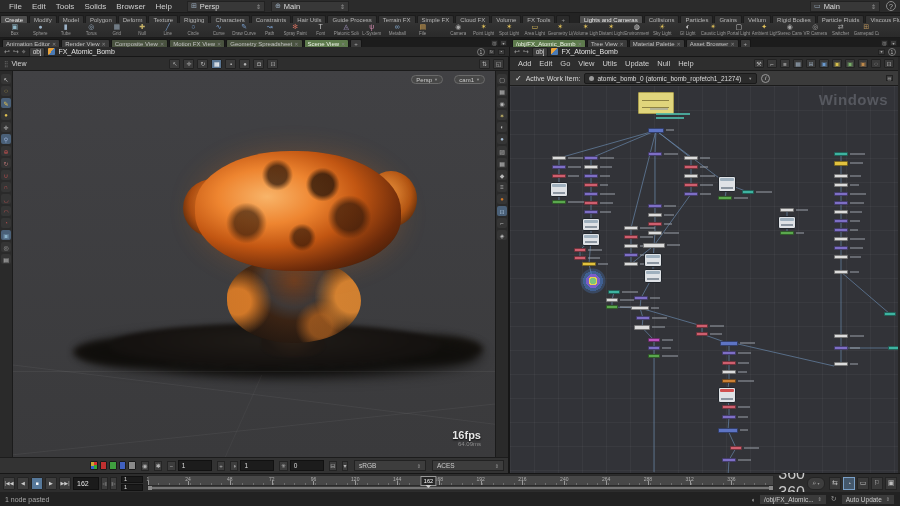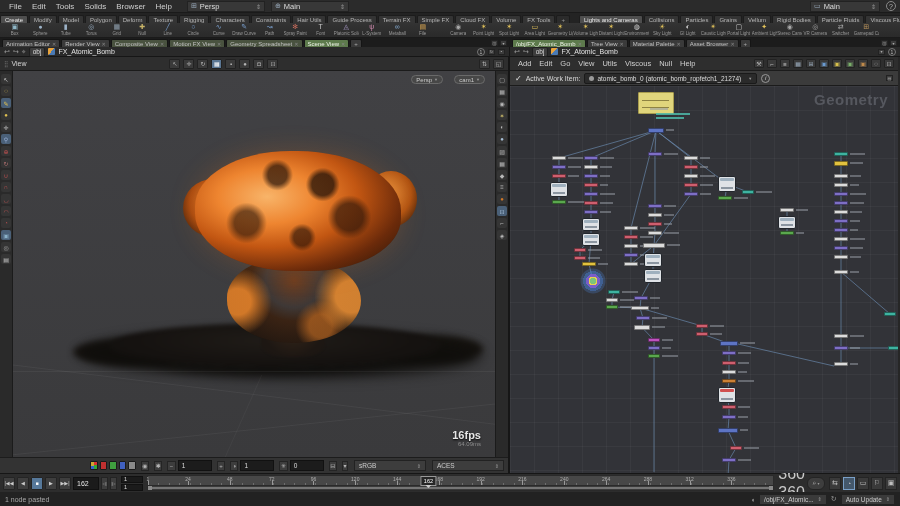--- a/index.html
+++ b/index.html
@@ -575,21 +575,21 @@
     </div>
 
     <div id="right-pane">
       <div class="net-menus">
         <span id="net-menu-items" style="display:flex">
             <span class="menu-item">Add</span>
             <span class="menu-item">Edit</span>
             <span class="menu-item">Go</span>
             <span class="menu-item">View</span>
             <span class="menu-item">Utils</span>
-            <span class="menu-item">Viscous</span>
+            <span class="menu-item">Update</span>
             <span class="menu-item">Null</span>
             <span class="menu-item">Help</span>
           </span>
         <span class="nm-icons" id="net-menu-icons">
             <span class="nm-ic" style="color: rgb(184, 184, 184);">⚒</span>
             <span class="nm-ic" style="color: rgb(184, 184, 184);">⌐</span>
             <span class="nm-ic" style="color: rgb(136, 136, 136);">■</span>
             <span class="nm-ic" style="color: rgb(153, 170, 187);">▦</span>
             <span class="nm-ic" style="color: rgb(153, 170, 187);">⊞</span>
             <span class="nm-ic" style="color: rgb(106, 154, 208);">▣</span>
@@ -605,21 +605,21 @@
         <span class="wi-label">Active Work Item:</span>
         <span class="wi-value">
           <span class="wi-dot"></span>
           <span>atomic_bomb_0 (atomic_bomb_ropfetch1_21274)</span>
           <span class="wi-dn">▼</span>
         </span>
         <span class="info-circ">i</span>
         <span class="wi-end mini-ic">▤</span>
       </div>
       <div class="net-canvas" id="net-canvas">
-        <div id="watermark">Geometry</div>
+        <div id="watermark">Windows</div>
         <svg id="edges-svg" width="388" height="387">
             <line x1="146" y1="44.5" x2="49" y2="72" stroke="#7194bc" stroke-width="0.8" opacity="0.75"></line>
             <line x1="146" y1="44.5" x2="81" y2="72" stroke="#7194bc" stroke-width="0.8" opacity="0.75"></line>
             <line x1="146" y1="44.5" x2="121" y2="142" stroke="#7194bc" stroke-width="0.8" opacity="0.75"></line>
             <line x1="146" y1="44.5" x2="145" y2="68" stroke="#7194bc" stroke-width="0.8" opacity="0.75"></line>
             <line x1="146" y1="44.5" x2="181" y2="72" stroke="#7194bc" stroke-width="0.8" opacity="0.75"></line>
             <line x1="146" y1="44.5" x2="217" y2="98" stroke="#7194bc" stroke-width="0.8" opacity="0.75"></line>
             <line x1="49" y1="72" x2="49" y2="81" stroke="#7194bc" stroke-width="0.8" opacity="0.75"></line>
             <line x1="49" y1="81" x2="49" y2="90" stroke="#7194bc" stroke-width="0.8" opacity="0.75"></line>
             <line x1="49" y1="90" x2="49" y2="103.5" stroke="#7194bc" stroke-width="0.8" opacity="0.75"></line>

